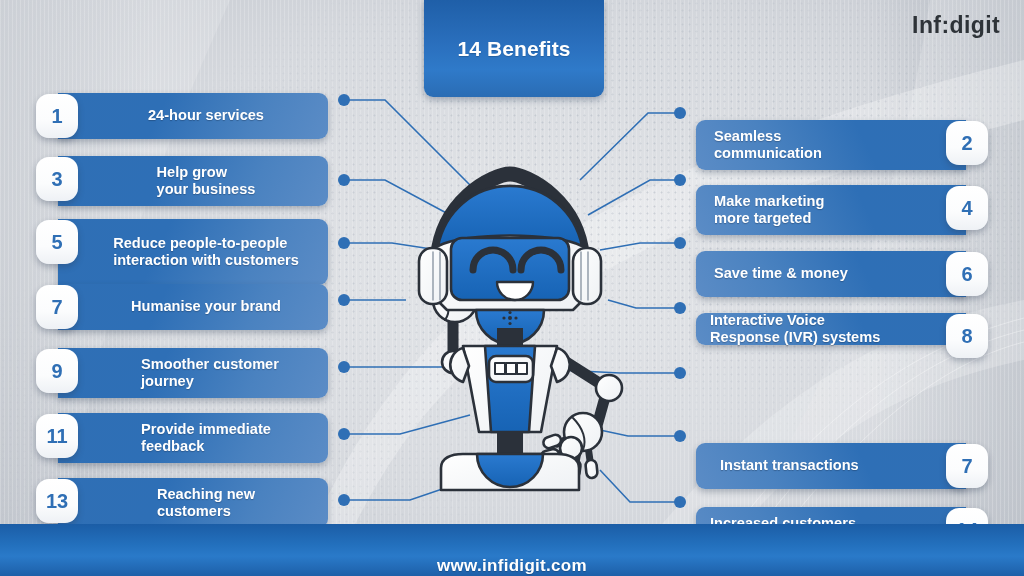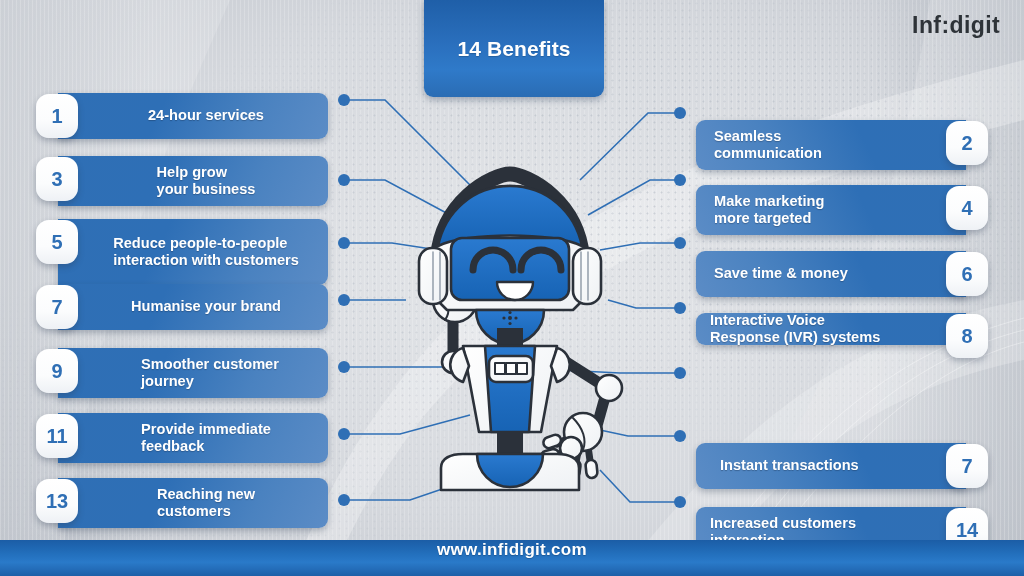--- a/index.html
+++ b/index.html
@@ -88,23 +88,23 @@
   .row.right .badge{right:0;}
 
   
   .connectors{position:absolute;inset:0;pointer-events:none;}
 
   
   .robot{position:absolute;left:345px;top:160px;width:330px;height:360px;}
 
   
   .footer{
-    position:absolute;left:0;bottom:0;width:1024px;height:36px;
+    position:absolute;left:0;bottom:0;width:1024px;height:52px;
     background:linear-gradient(180deg,#1b5da6 0%,#2370bd 40%,#2a7ac9 62%,#1d5fa8 100%);
-    display:flex;align-items:flex-start;justify-content:center;
+    display:flex;align-items:flex-end;justify-content:center;
   }
   .footer .url{color:#fff;font-size:17px;font-weight:bold;letter-spacing:.3px;
     text-shadow:0 1px 1px rgba(0,0,0,.22);}
 </style>
 </head>
 <body>
 
 <div id="stage">
 
   <svg class="swooshes" width="1024" height="576" viewBox="0 0 1024 576">

